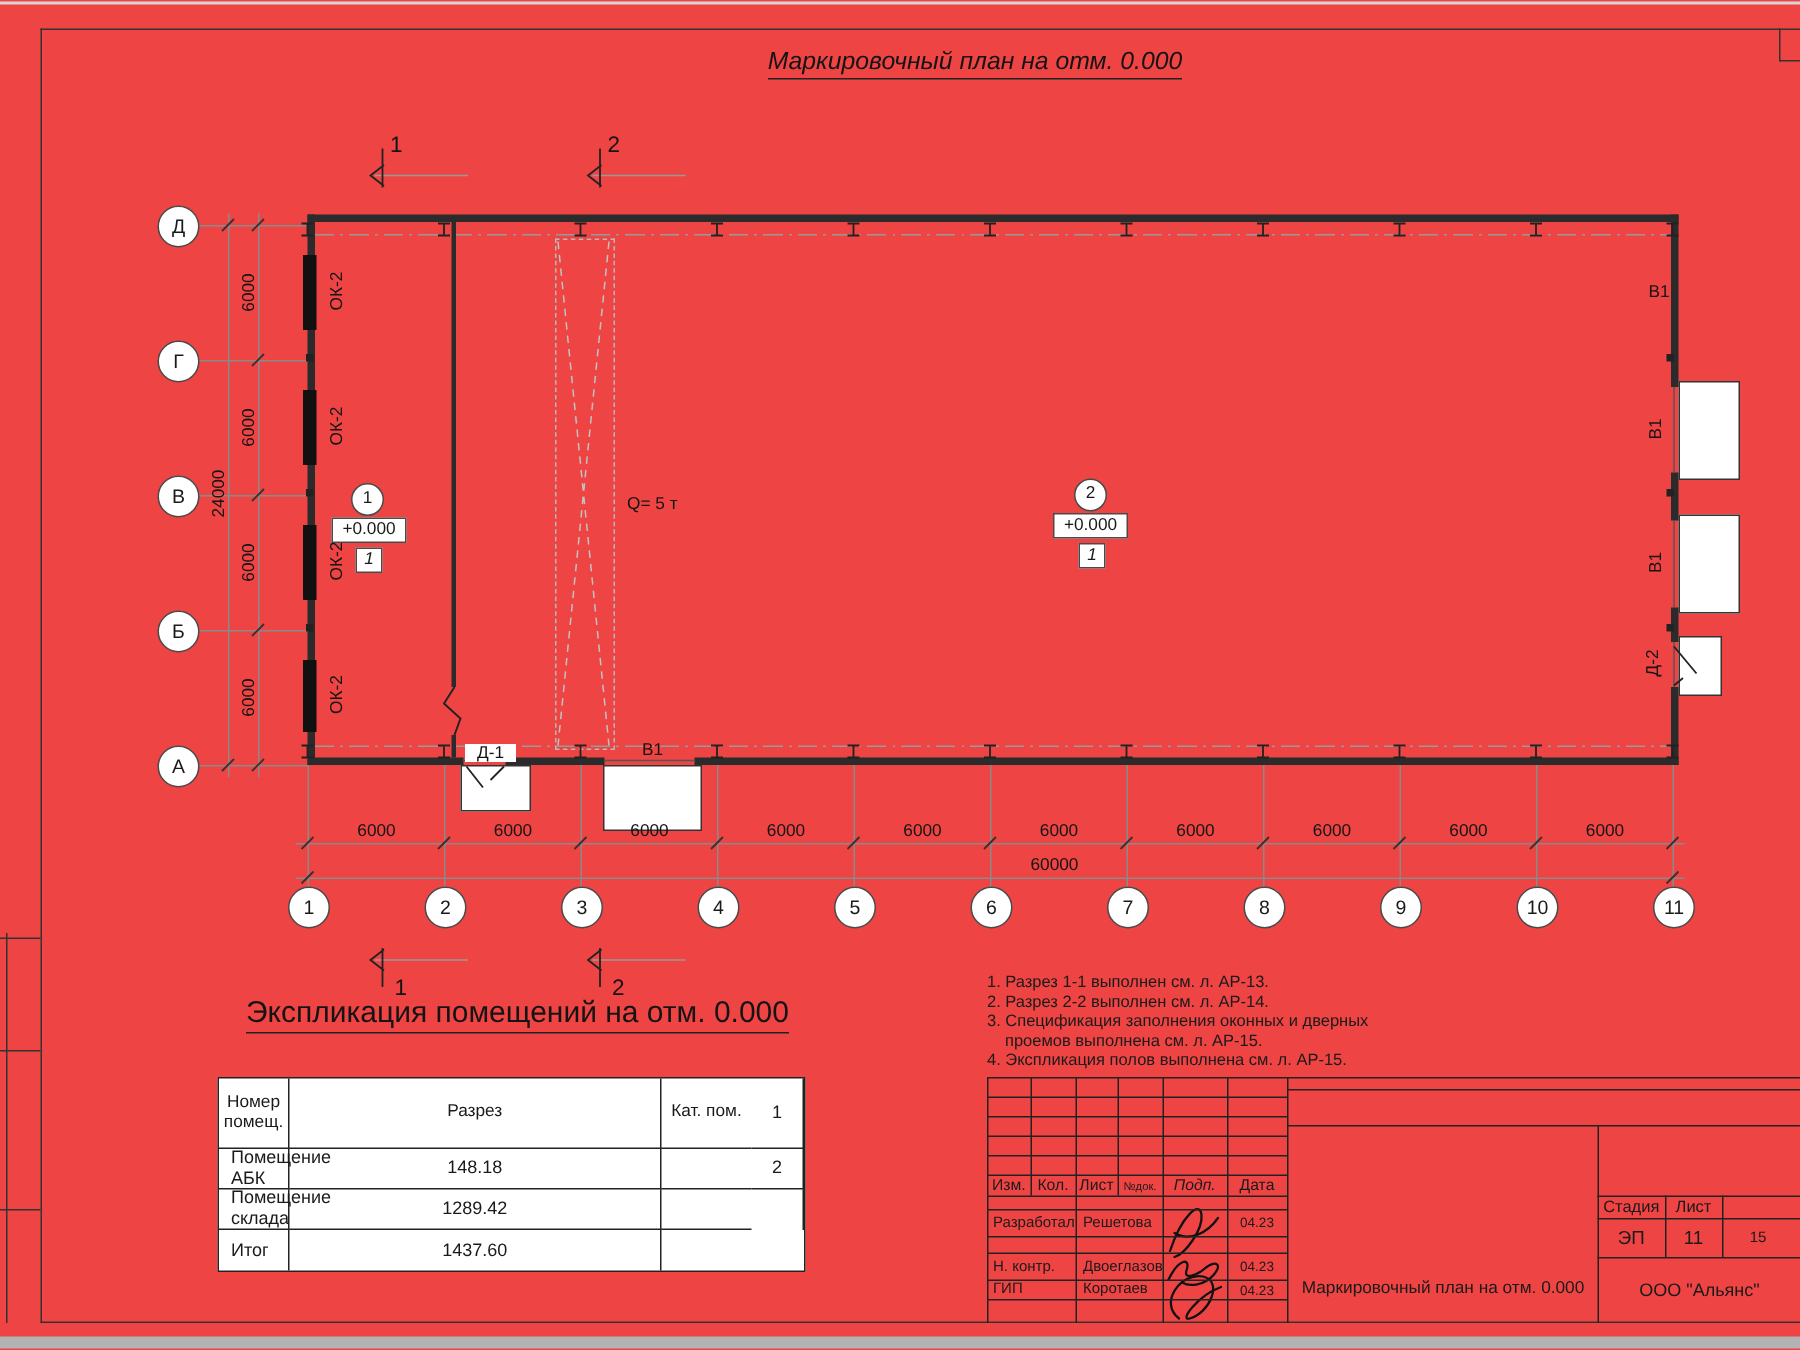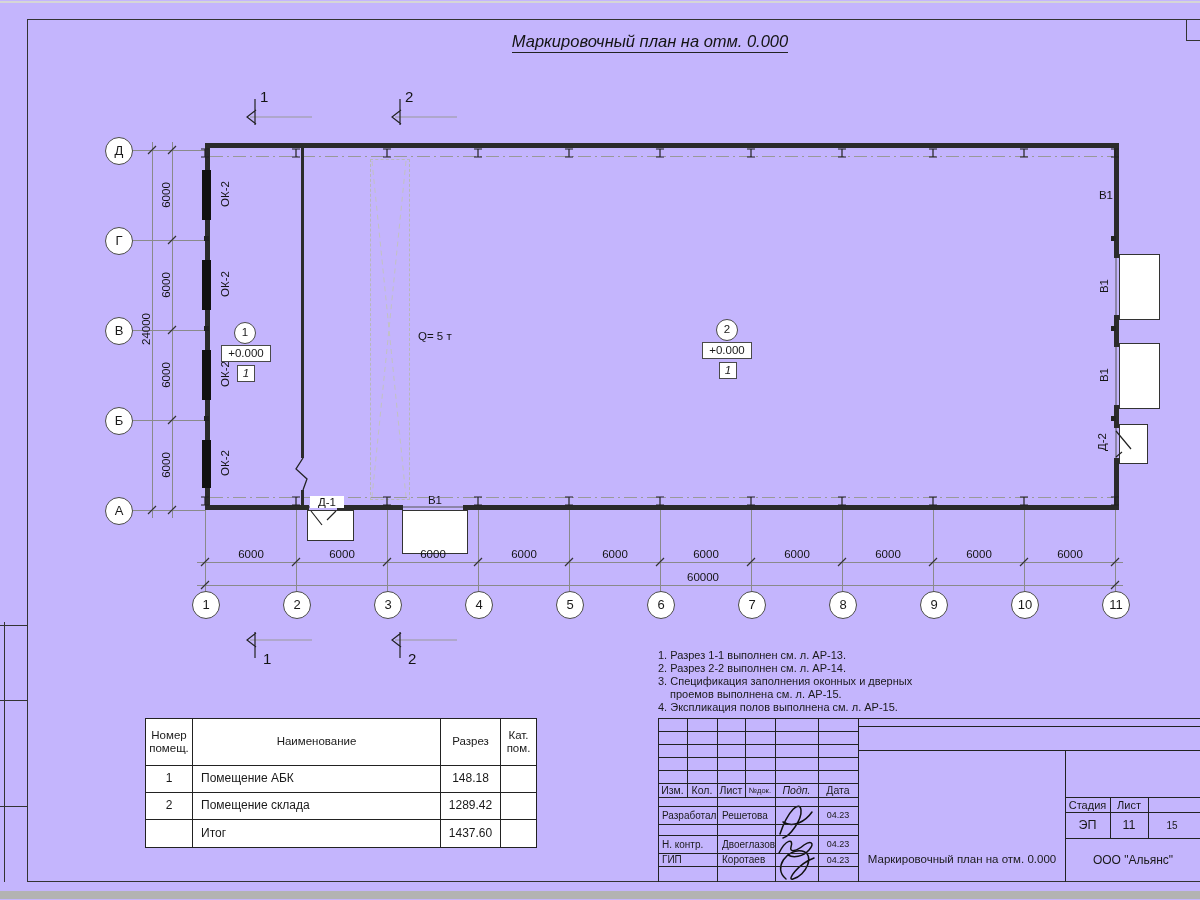--- a/index.html
+++ b/index.html
@@ -1,16 +1,16 @@
 <!DOCTYPE html>
 <html><head>
 <meta charset="utf-8">
 <style>
   html,body{margin:0;padding:0;background:#fff;}
-  .sheet{position:relative;width:1200px;height:900px;background:#c4b5fd;overflow:hidden;
+  .sheet{position:relative;width:1200px;height:900px;background:#ef4444;overflow:hidden;
          font-family:"Liberation Sans", sans-serif;color:#1a1a1a;}
   .abs{position:absolute;}
   .ln{position:absolute;background:#8a8a8a;}
   .bk{position:absolute;background:#2b2b2b;}
   .fr{position:absolute;background:#333;}
   .t{position:absolute;white-space:nowrap;color:#141414;}
   .tc{text-align:center;}
   .rot{transform:rotate(-90deg);}
   .dim{font-size:11.5px;}
   .bubble{position:absolute;width:26px;height:26px;border:1.2px solid #4a4a4a;border-radius:50%;
@@ -192,24 +192,24 @@
   <div class="t tc dim" style="left:421px;top:494px;width:28px;">В1</div>
   <div class="t dim" style="left:418px;top:330px;">Q= 5 т</div>
 
   <div class="bubble" style="left:234px;top:322px;width:20px;height:20px;line-height:19px;font-size:11.5px;">1</div>
   <div class="mbox" style="left:221px;top:345px;width:48px;height:15px;line-height:15px;">+0.000</div>
   <div class="mbox" style="left:237px;top:365px;width:16px;height:15px;line-height:15px;font-style:italic;">1</div>
   <div class="bubble" style="left:716px;top:319px;width:20px;height:20px;line-height:19px;font-size:11.5px;">2</div>
   <div class="mbox" style="left:702px;top:342px;width:48px;height:15px;line-height:15px;">+0.000</div>
   <div class="mbox" style="left:719px;top:362px;width:16px;height:15px;line-height:15px;font-style:italic;">1</div>
 
+  <div class="t tc" style="left:110px;top:664px;width:470px;font-size:20px;"><span class="u">Экспликация помещений на отм. 0.000</span></div>
 
   <div class="x-table">
     <div class="hd">Номер помещ.</div>
-    <div class="hd">Наименование</div>
     <div class="hd">Разрез</div>
     <div class="hd lc">Кат. пом.</div>
     <div>1</div>
     <div class="nm">Помещение АБК</div>
     <div>148.18</div>
     <div class="lc"></div>
     <div>2</div>
     <div class="nm">Помещение склада</div>
     <div>1289.42</div>
     <div class="lc"></div>

